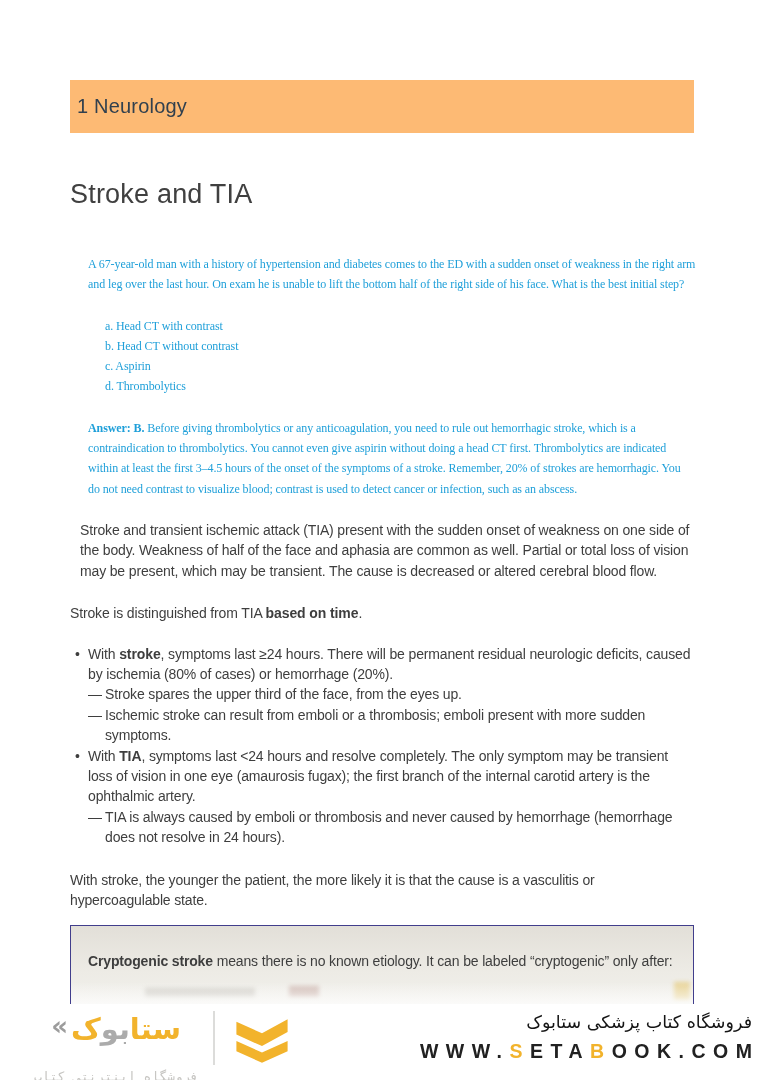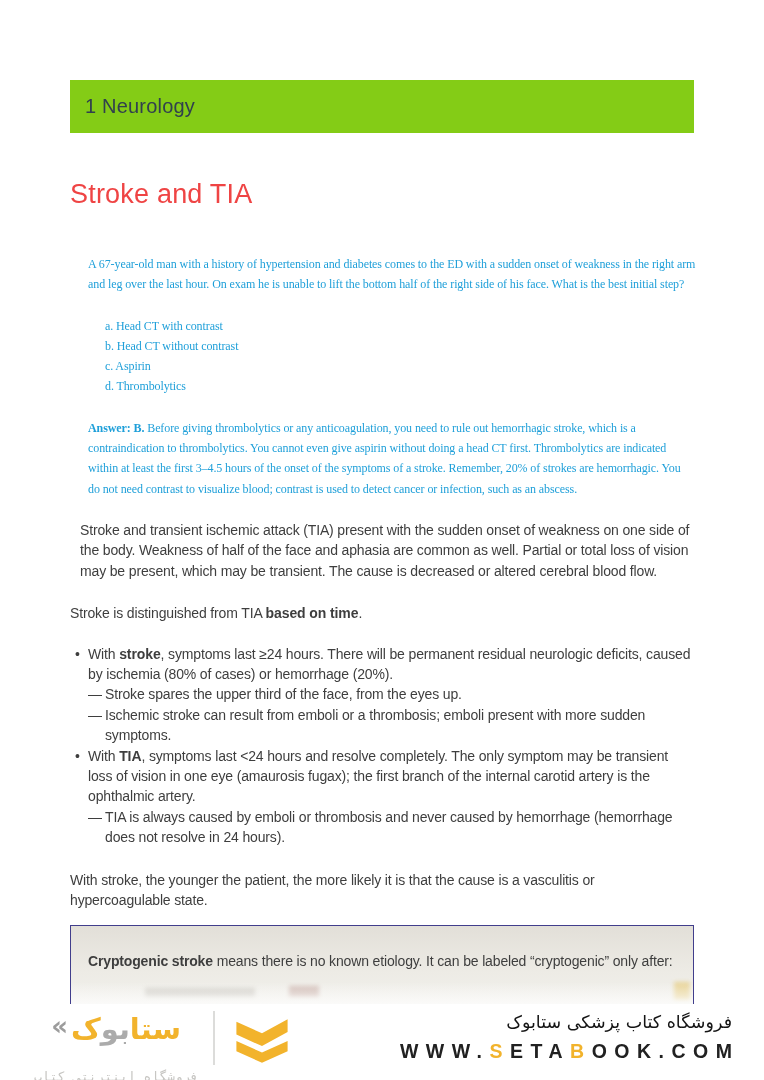--- a/index.html
+++ b/index.html
@@ -5,29 +5,29 @@
   html,body{margin:0;padding:0;}
   body{
     width:764px;height:1080px;position:relative;overflow:hidden;
     background:#ffffff;
     font-family:"Liberation Sans", sans-serif;
   }
   .content{position:absolute;left:70px;top:80px;width:624px;}
 
   
   .chapter-bar{
-    height:53px;background:#84cc16;display:flex;align-items:center;
-    box-sizing:border-box;padding-left:15px;
+    height:53px;background:#fdba74;display:flex;align-items:center;
+    box-sizing:border-box;padding-left:7px;
     font-size:20px;font-weight:400;color:#31404E;letter-spacing:.2px;
   }
 
   
   .section-title{
     margin:46px 0 0 0;font-weight:300;font-size:27px;line-height:31px;
-    color:#ef4444;letter-spacing:.2px;
+    color:#404040;letter-spacing:.2px;
   }
 
   
   .question-wrap{
     margin:44px 0 0 18px;width:610px;
     font-family:"Liberation Serif", serif;
     color:#1E9FD9;font-size:12px;line-height:20.3px;letter-spacing:-0.1px;
   }
   .q-text{margin:0;}
   .options{margin:21px 0 0 17px;padding:0;list-style:none;}
@@ -71,21 +71,21 @@
   .footer-left{position:absolute;left:34px;top:3px;display:flex;align-items:flex-start;}
   .wm-block{display:flex;flex-direction:column;align-items:center;}
   .wm-row{display:flex;align-items:center;height:44px;}
   .guillemet{color:#9C9C9C;font-size:26px;font-weight:700;line-height:1;margin-right:3px;transform:translateY(-3px);font-family:"DejaVu Sans",sans-serif;}
   .wordmark{font-family:"DejaVu Sans",sans-serif;font-weight:700;font-size:29px;line-height:1;direction:rtl;}
   .wm-y{color:#F2B32C;}
   .wm-g{color:#ABABAB;}
   .tagline{font-family:Liberation Mono, monospace;font-size:13px;color:#C7C6C3;margin-top:18px;direction:rtl;}
   .divider{width:2px;height:54px;background:#DCDCDA;margin:4px 15px 0 15px;}
   .emblem{margin-top:2px;}
-  .footer-right{position:absolute;right:32px;top:6px;text-align:right;}
+  .footer-right{position:absolute;right:12px;top:6px;text-align:right;}
   .fa-store{font-family:"DejaVu Sans",sans-serif;font-size:17.5px;line-height:24px;color:#141414;direction:rtl;}
   .url{margin-top:6px;font-family:"Liberation Sans",sans-serif;font-size:19.5px;font-weight:700;
        letter-spacing:7.5px;margin-right:-7.5px;color:#212121;white-space:nowrap;}
   .url .accent{color:#F2B32C;}
 </style>
 </head>
 <body>
 
 <div class="content">
 

